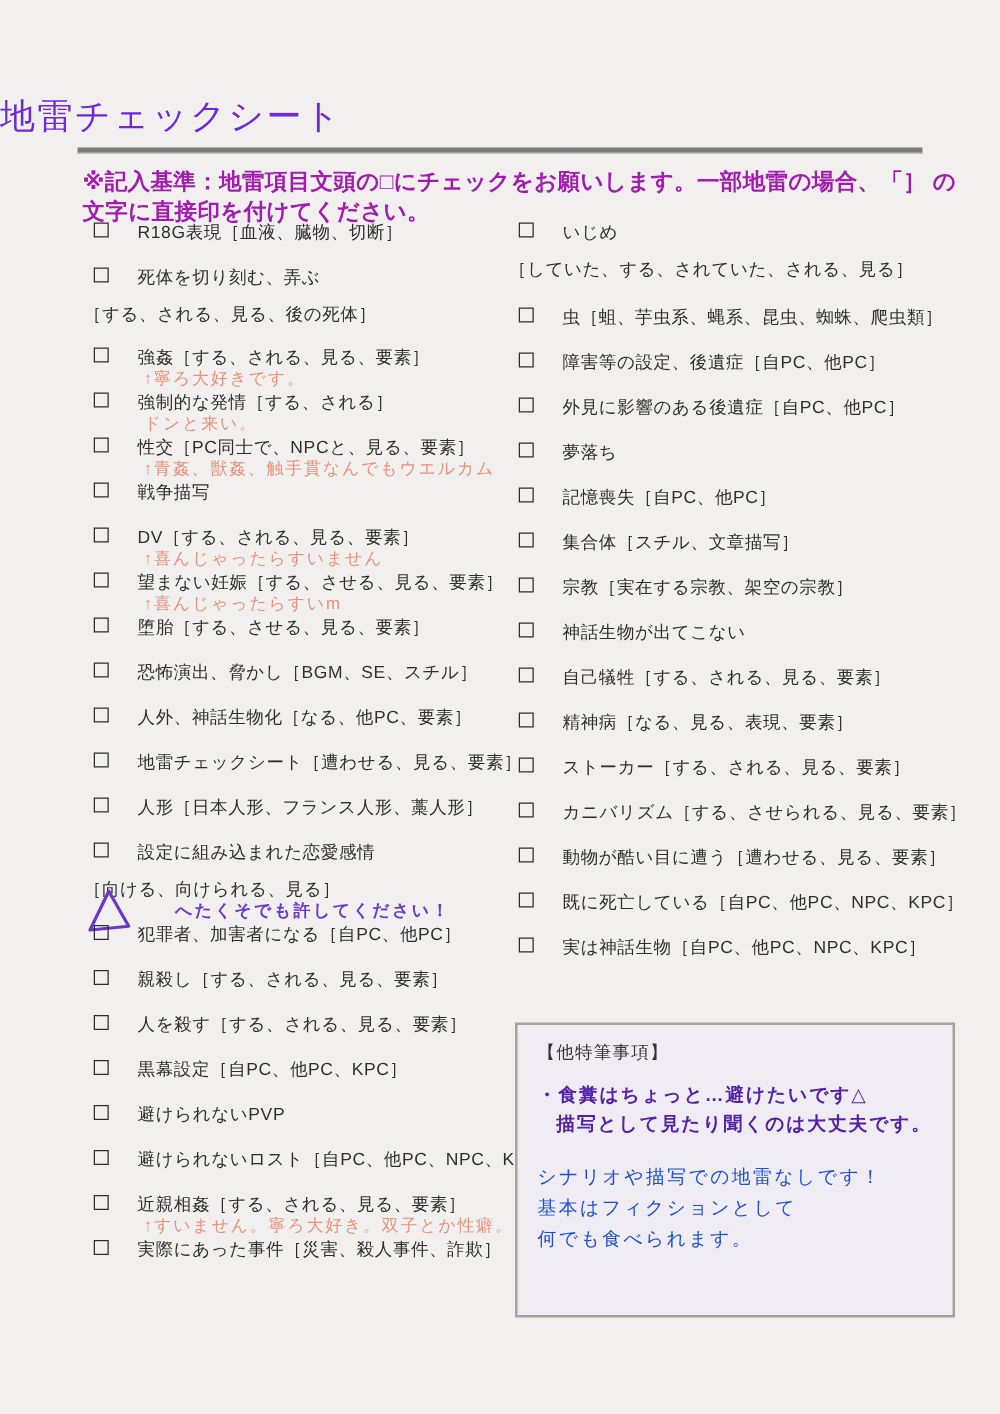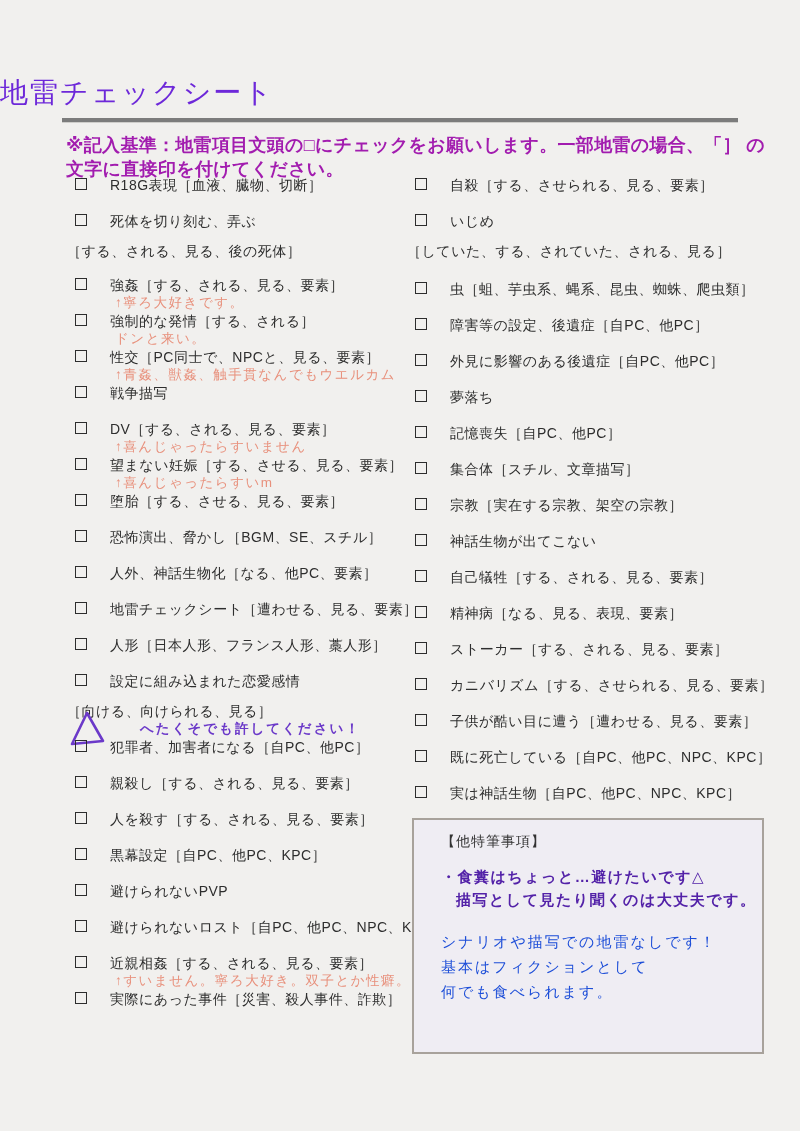--- a/index.html
+++ b/index.html
@@ -42,21 +42,21 @@
   .line2{margin-left:2px;margin-top:12px;letter-spacing:0.5px;white-space:nowrap;}
   .note{
     margin-left:50px;font-size:13.5px;line-height:18px;
     color:#e8907c;letter-spacing:1.5px;white-space:nowrap;
   }
   .note.purple{color:#6b39c9;margin-left:75px;font-weight:bold;letter-spacing:2px;}
   .triangle-mark{position:absolute;left:4px;top:38px;pointer-events:none;}
   .notes-box{
     position:absolute;left:412px;top:818px;width:352px;height:236px;
     box-sizing:border-box;background:#efedf3;border:2px solid #a8a29b;
-    padding:13px 27px;
+    padding:13px 16px;
   }
   .notes-header{font-size:14px;color:#333;letter-spacing:1px;}
   .notes-bold{margin-top:14px;}
   .notes-bold div{
     color:#5322a8;font-weight:bold;font-size:15px;line-height:23px;letter-spacing:1.5px;white-space:nowrap;
   }
   .notes-bold .indent{margin-left:15px;}
   .notes-light{margin-top:18px;}
   .notes-light div{
     color:#1d4ed8;font-size:15px;line-height:25px;letter-spacing:2px;white-space:nowrap;
@@ -209,26 +209,20 @@
       <div class="note">↑すいません。寧ろ大好き。双子とか性癖。</div>
     </div>
     <div class="item">
       <div class="label-row">
         <span class="checkbox"></span>
         <span class="label-text">実際にあった事件［災害、殺人事件、詐欺］</span>
       </div>
     </div>
   </div>
 <div class="col col-right" id="col-right">
-    <div class="item">
-      <div class="label-row">
-        <span class="checkbox"></span>
-        <span class="label-text">自殺［する、させられる、見る、要素］</span>
-      </div>
-    </div>
     <div class="item has-line2">
       <div class="label-row">
         <span class="checkbox"></span>
         <span class="label-text">いじめ</span>
       </div>
       <div class="line2">［していた、する、されていた、される、見る］</div>
     </div>
     <div class="item">
       <div class="label-row">
         <span class="checkbox"></span>
@@ -297,21 +291,21 @@
     </div>
     <div class="item">
       <div class="label-row">
         <span class="checkbox"></span>
         <span class="label-text">カニバリズム［する、させられる、見る、要素］</span>
       </div>
     </div>
     <div class="item">
       <div class="label-row">
         <span class="checkbox"></span>
-        <span class="label-text">子供が酷い目に遭う［遭わせる、見る、要素］</span>
+        <span class="label-text">動物が酷い目に遭う［遭わせる、見る、要素］</span>
       </div>
     </div>
     <div class="item">
       <div class="label-row">
         <span class="checkbox"></span>
         <span class="label-text">既に死亡している［自PC、他PC、NPC、KPC］</span>
       </div>
     </div>
     <div class="item">
       <div class="label-row">

